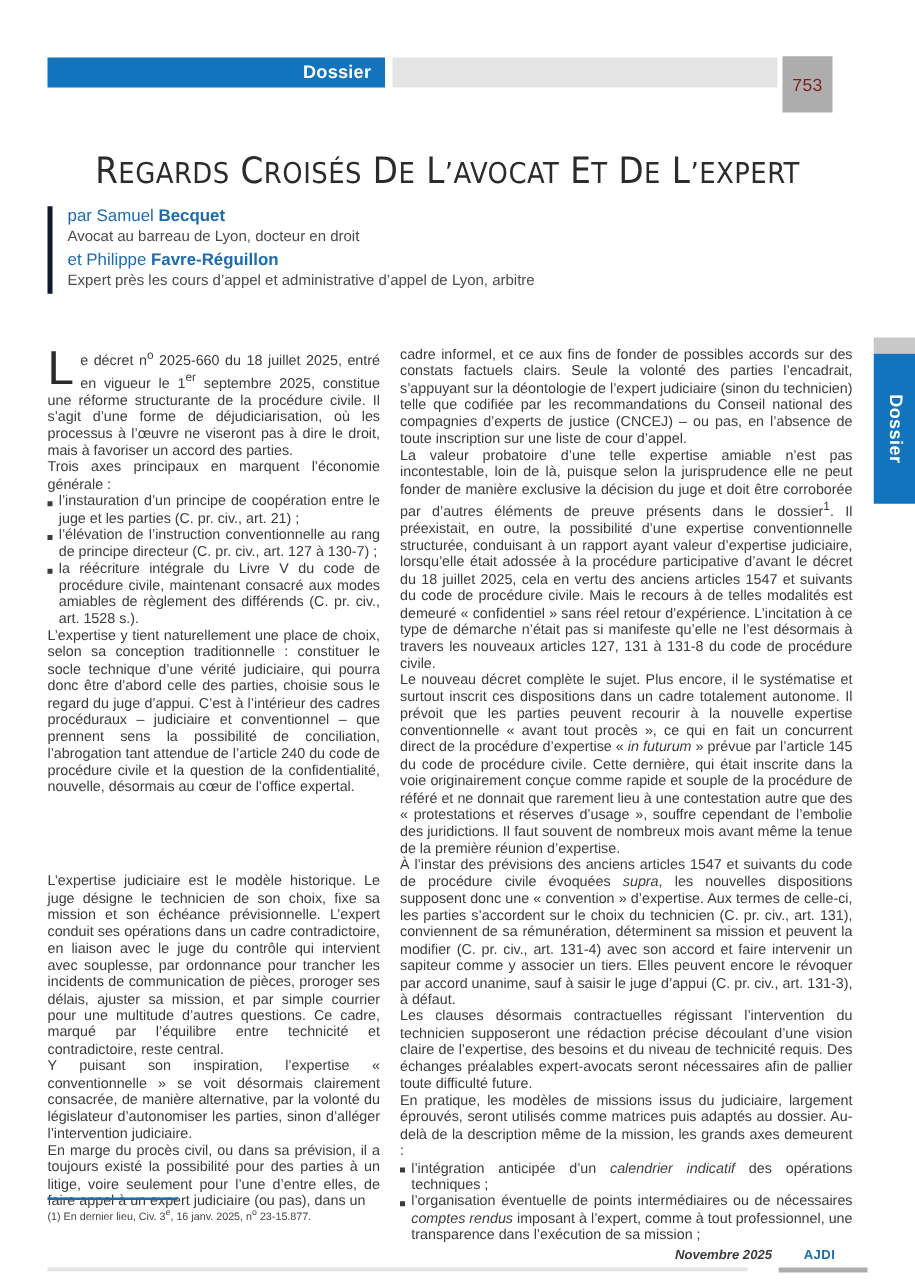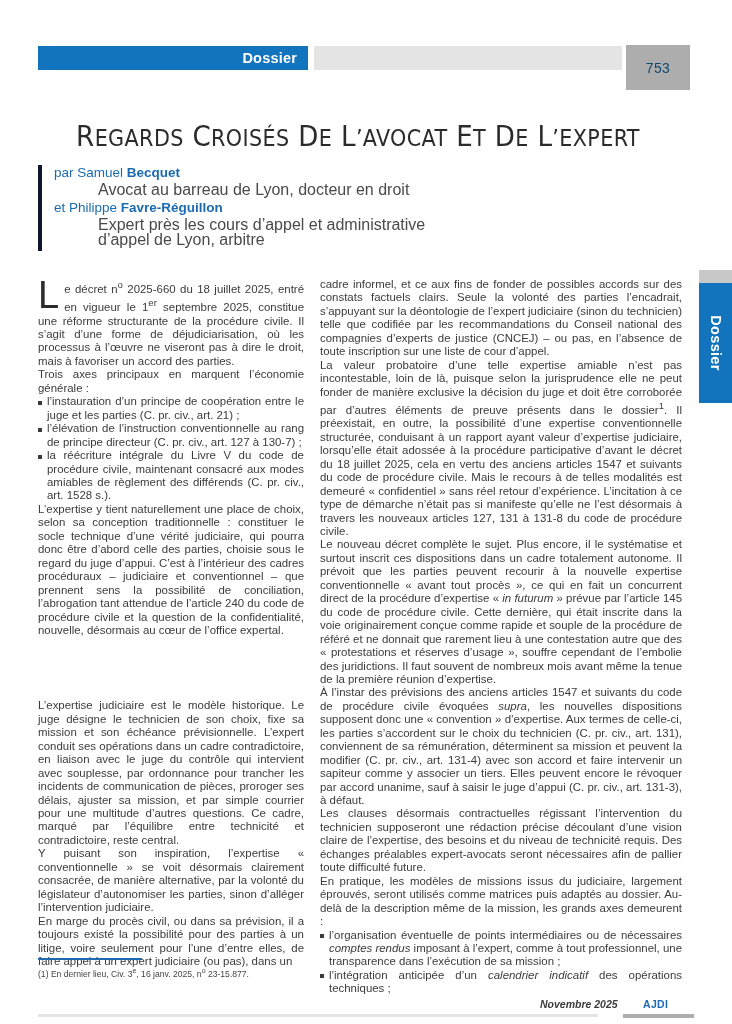--- a/index.html
+++ b/index.html
@@ -55,24 +55,24 @@
     left: 276px;
     top: 0;
     width: 308px;
     height: 24px;
     background: #e4e4e4;
   }
   .page-badge {
     position: absolute;
     left: 626px;
     top: 45px;
-    width: 64px;
+    width: 40px;
     height: 45px;
     background: #adadad;
-    color: #0c4a6e;
+    color: #7f1d1d;
     font-size: 14px;
     display: flex;
     align-items: center;
     justify-content: center;
     letter-spacing: .4px;
   }
 
   
   .title {
     position: absolute;
@@ -102,23 +102,22 @@
   }
   .byline .author {
     color: #1c6bb0;
     font-size: 13.5px;
     font-weight: 400;
     margin-bottom: 1px;
   }
   .byline .author b { font-weight: 700; }
   .byline .role {
     color: #4a4a4a;
-    font-size: 16px;
+    font-size: 12px;
     margin-bottom: 3px;
-    margin-left: 44px;
   }
 
   
   .side-tab {
     position: absolute;
     left: 699px;
     top: 283px;
     width: 33px;
     height: 120px;
     background: #1274bc;
@@ -313,22 +312,22 @@
 
 
   <div class="col col-right">
     <p>cadre informel, et ce aux fins de fonder de possibles accords sur des constats factuels clairs. Seule la volonté des parties l’encadrait, s’appuyant sur la déontologie de l’expert judiciaire (sinon du technicien) telle que codifiée par les recommandations du Conseil national des compagnies d’experts de justice (CNCEJ) – ou pas, en l’absence de toute inscription sur une liste de cour d’appel.</p>
     <p>La valeur probatoire d’une telle expertise amiable n’est pas incontestable, loin de là, puisque selon la jurisprudence elle ne peut fonder de manière exclusive la décision du juge et doit être corroborée par d’autres éléments de preuve présents dans le dossier<sup>1</sup>. Il préexistait, en outre, la possibilité d’une expertise conventionnelle structurée, conduisant à un rapport ayant valeur d’expertise judiciaire, lorsqu’elle était adossée à la procédure participative d’avant le décret du 18 juillet 2025, cela en vertu des anciens articles 1547 et suivants du code de procédure civile. Mais le recours à de telles modalités est demeuré « confidentiel » sans réel retour d’expérience. L’incitation à ce type de démarche n’était pas si manifeste qu’elle ne l’est désormais à travers les nouveaux articles 127, 131 à 131-8 du code de procédure civile.</p>
     <p>Le nouveau décret complète le sujet. Plus encore, il le systématise et surtout inscrit ces dispositions dans un cadre totalement autonome. Il prévoit que les parties peuvent recourir à la nouvelle expertise conventionnelle « avant tout procès », ce qui en fait un concurrent direct de la procédure d’expertise « <i>in futurum</i> » prévue par l’article 145 du code de procédure civile. Cette dernière, qui était inscrite dans la voie originairement conçue comme rapide et souple de la procédure de référé et ne donnait que rarement lieu à une contestation autre que des « protestations et réserves d’usage », souffre cependant de l’embolie des juridictions. Il faut souvent de nombreux mois avant même la tenue de la première réunion d’expertise.</p>
     <p>À l’instar des prévisions des anciens articles 1547 et suivants du code de procédure civile évoquées <i>supra</i>, les nouvelles dispositions supposent donc une « convention » d’expertise. Aux termes de celle-ci, les parties s’accordent sur le choix du technicien (C. pr. civ., art. 131), conviennent de sa rémunération, déterminent sa mission et peuvent la modifier (C. pr. civ., art. 131-4) avec son accord et faire intervenir un sapiteur comme y associer un tiers. Elles peuvent encore le révoquer par accord unanime, sauf à saisir le juge d’appui (C. pr. civ., art. 131-3), à défaut.</p>
     <p>Les clauses désormais contractuelles régissant l’intervention du technicien supposeront une rédaction précise découlant d’une vision claire de l’expertise, des besoins et du niveau de technicité requis. Des échanges préalables expert-avocats seront nécessaires afin de pallier toute difficulté future.</p>
     <p>En pratique, les modèles de missions issus du judiciaire, largement éprouvés, seront utilisés comme matrices puis adaptés au dossier. Au-delà de la description même de la mission, les grands axes demeurent :</p>
     <div id="right-bullets">
+        <p class="bullet-li">l’intégration anticipée d’un <i>calendrier indicatif</i> des opérations techniques ;</p>
         <p class="bullet-li">l’organisation éventuelle de points intermédiaires ou de nécessaires <i>comptes rendus</i> imposant à l’expert, comme à tout professionnel, une transparence dans l’exécution de sa mission ;</p>
-        <p class="bullet-li">l’intégration anticipée d’un <i>calendrier indicatif</i> des opérations techniques ;</p>
       </div>
   </div>
 
   <div class="footnote">
     <div class="rule"></div>
     <div class="fn-text">(1) En dernier lieu, Civ. 3<sup>e</sup>, 16 janv. 2025, n<sup>o</sup> 23-15.877.</div>
   </div>
 
   <div class="footer-rule-left"></div>
   <div class="footer-rule-right"></div>

